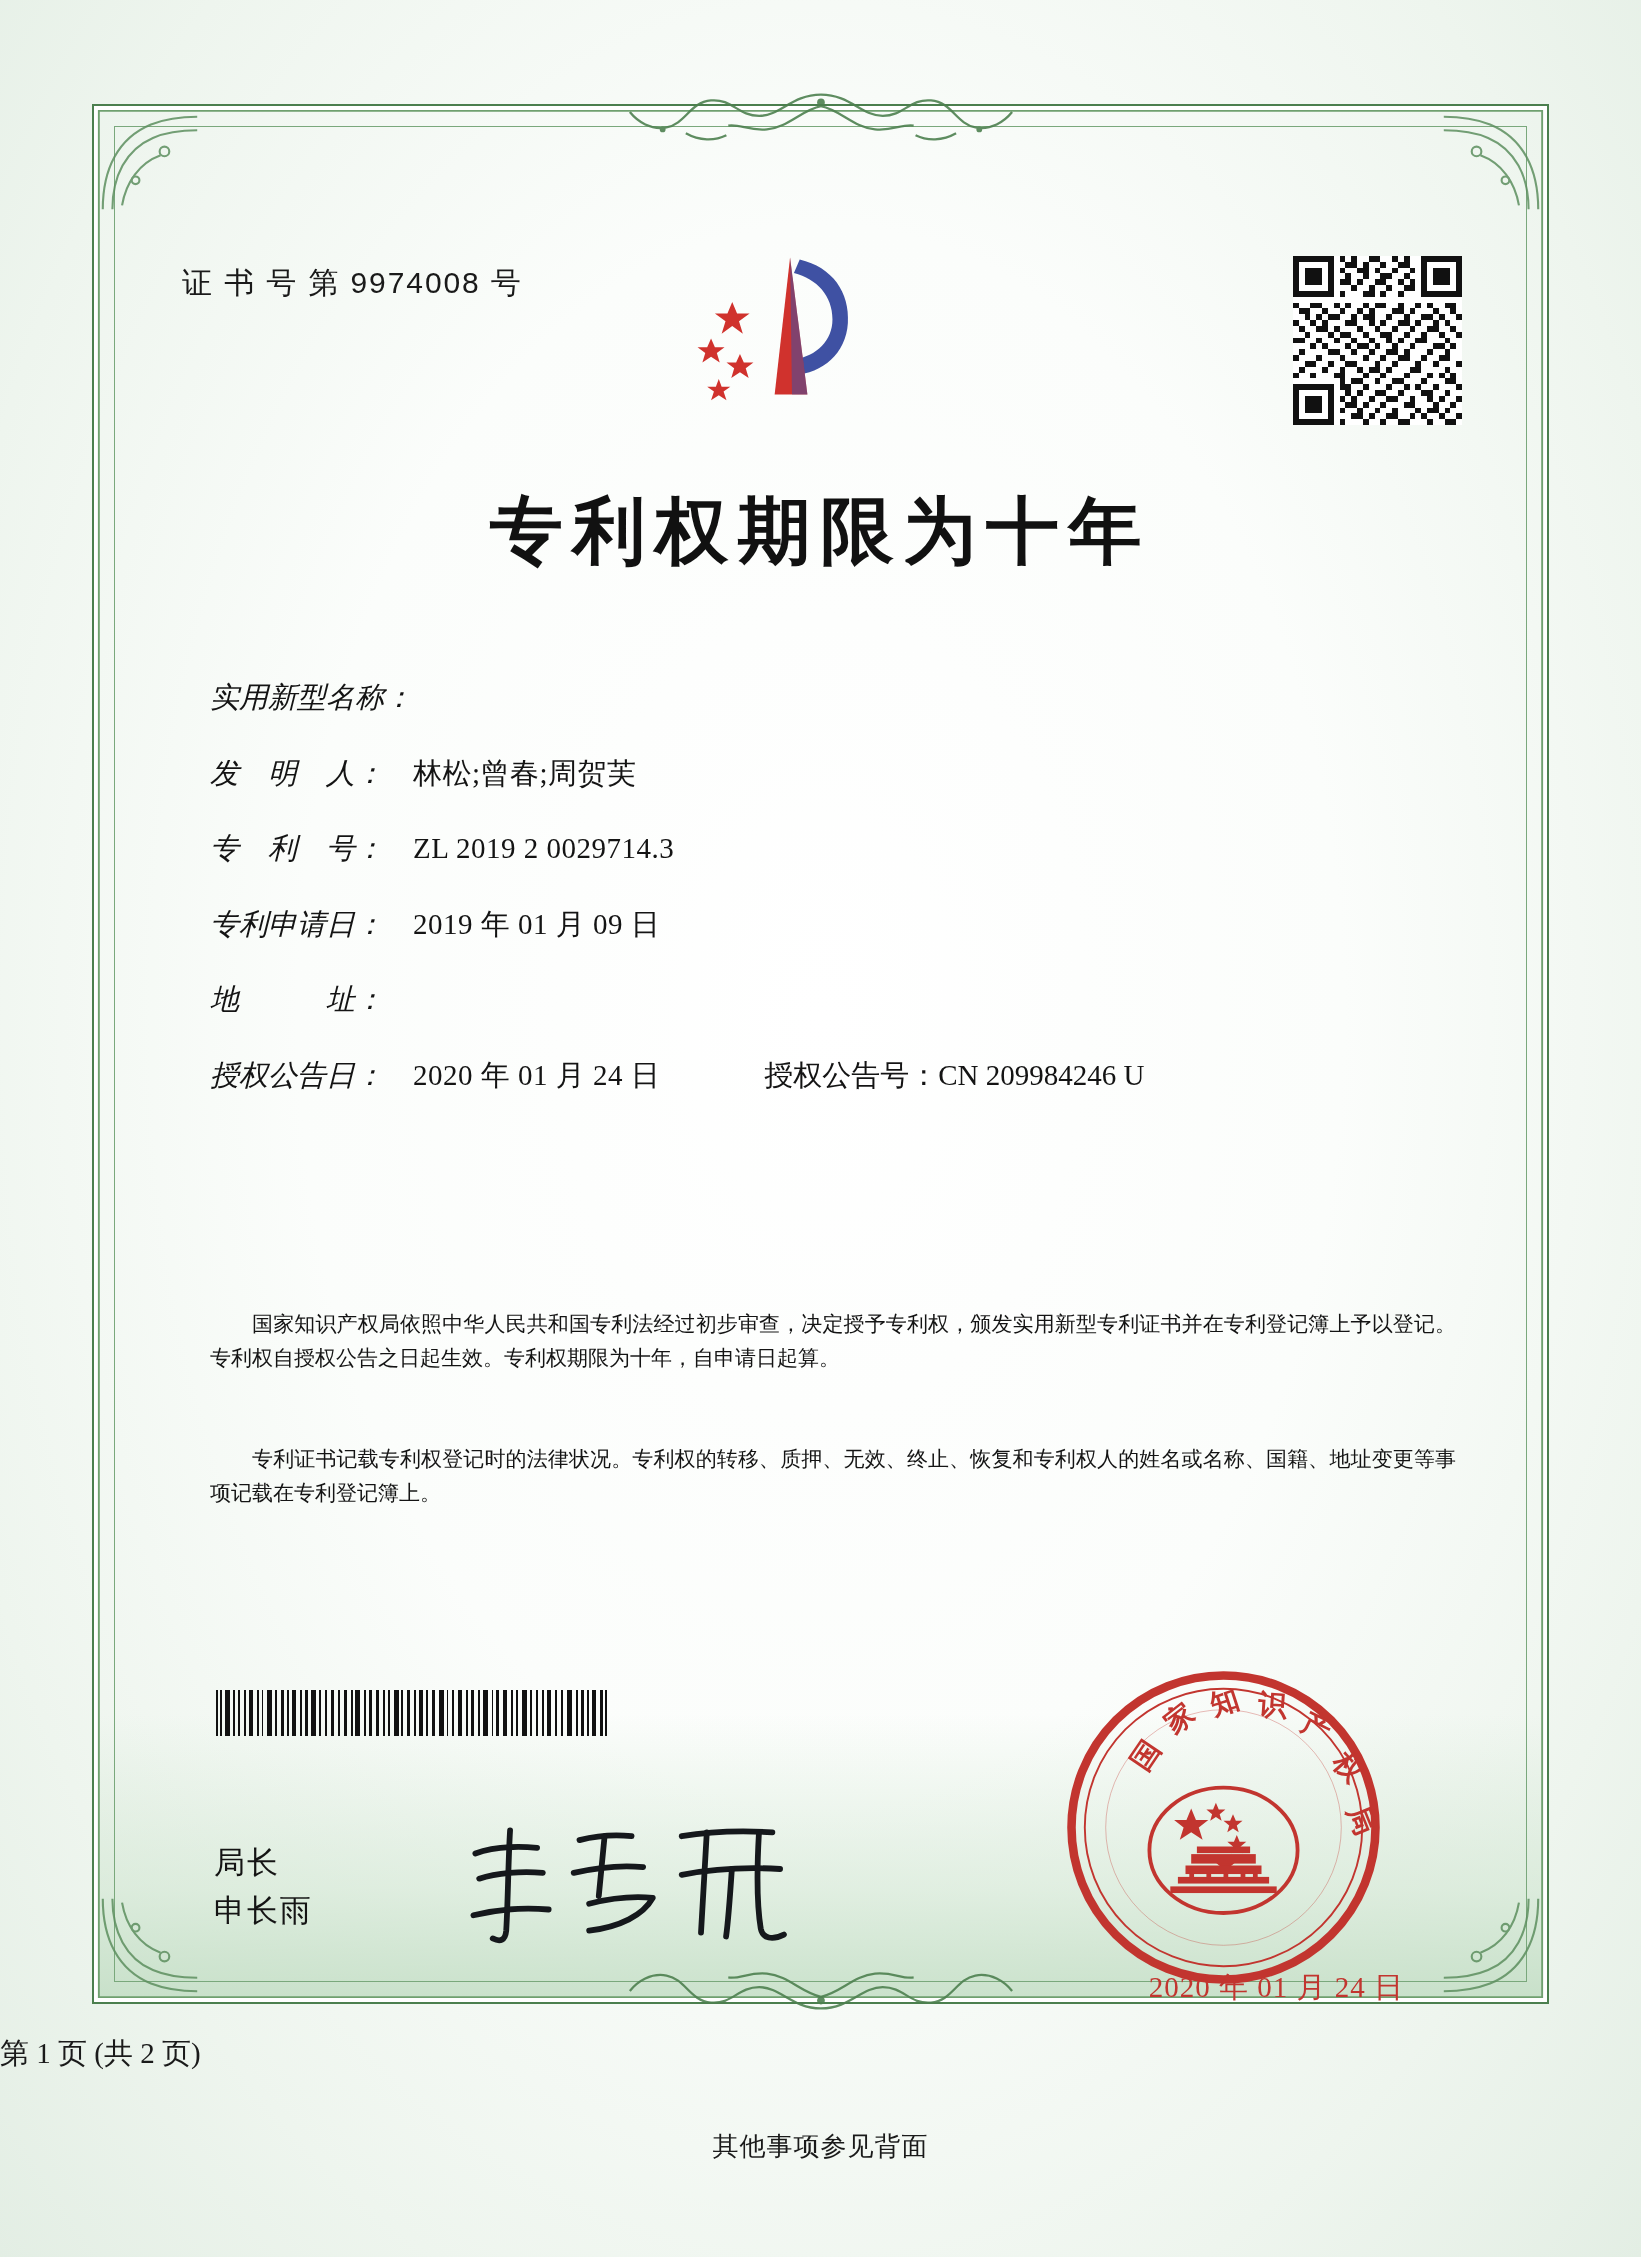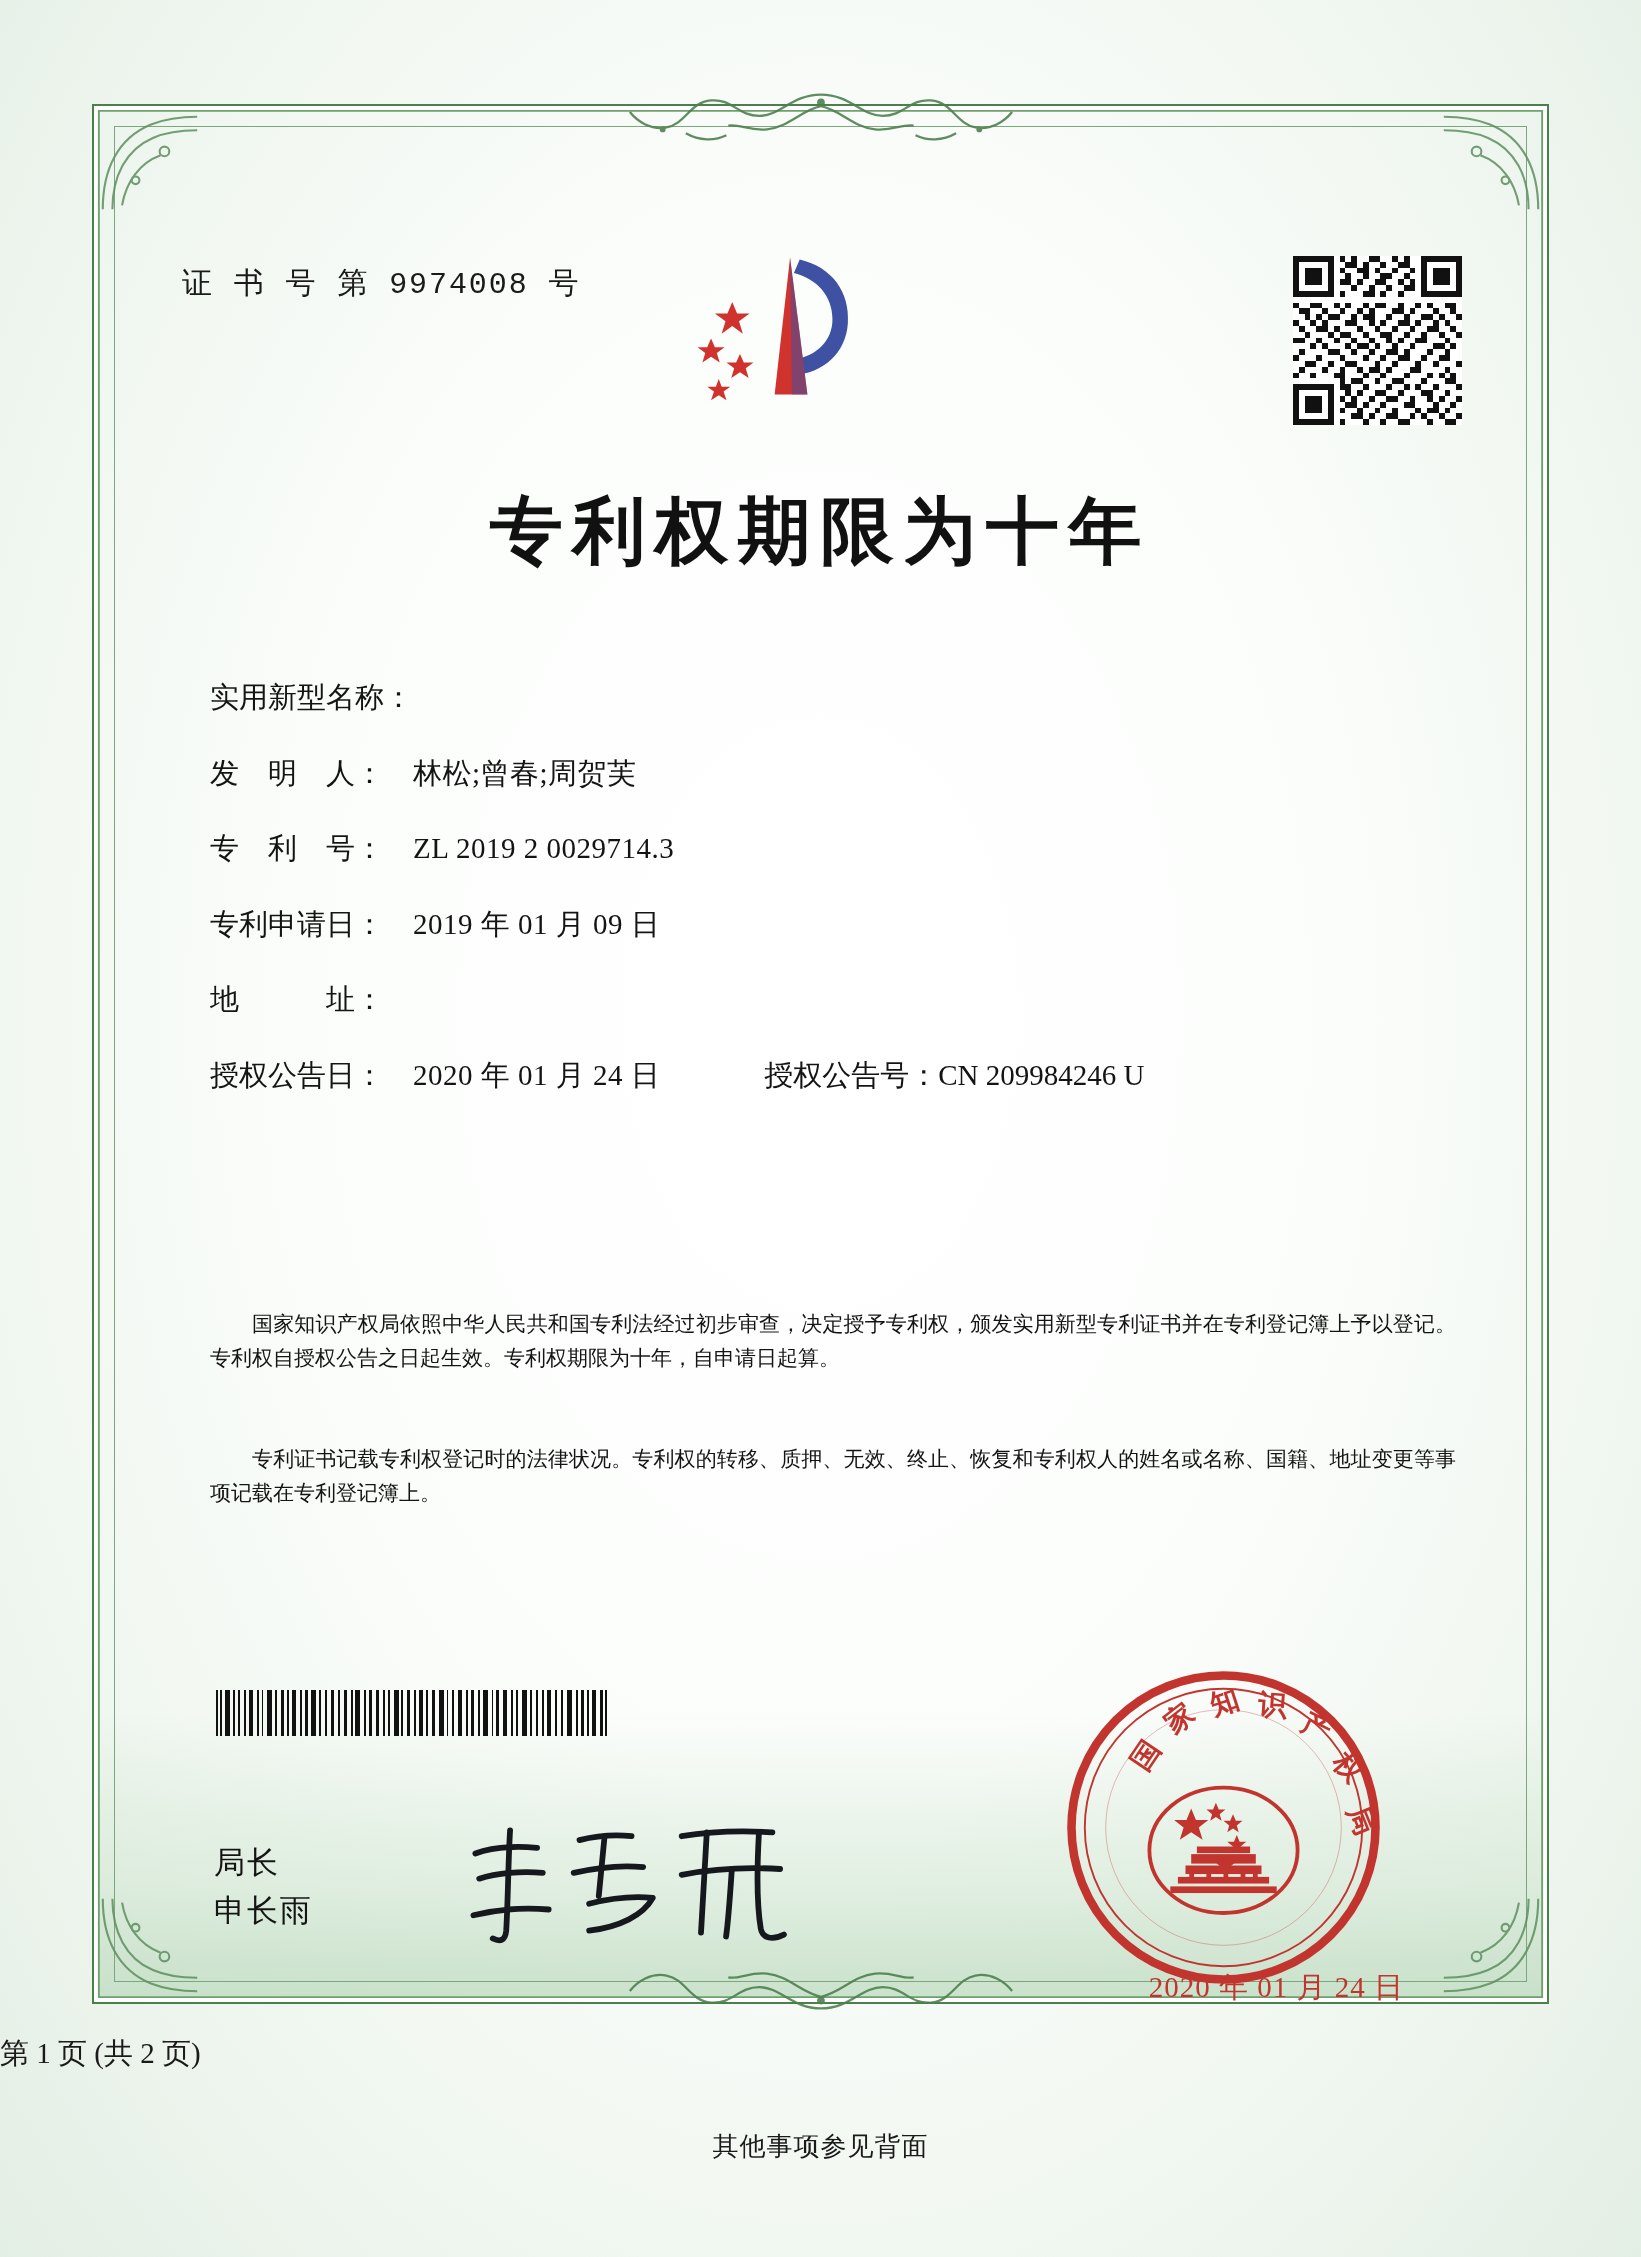--- a/index.html
+++ b/index.html
@@ -43,21 +43,21 @@
   }
   .bottom-flourish{
     position:absolute;left:50%;bottom:239px;transform:translateX(-50%) scaleY(-1);
     width:502px;height:70px;color:#4e8150;opacity:.9;
   }
 
   
   .cert-no{
     position:absolute;left:182px;top:263px;
     font-size:30px;letter-spacing:1.9px;color:#1a1a1a;
-    font-family:Liberation Mono, monospace;
+    font-family:Liberation Sans, sans-serif;
   }
   .logo{
     position:absolute;left:686px;top:246px;width:212px;height:183px;
   }
   .qr{
     position:absolute;right:179px;top:256px;width:169px;height:169px;
   }
   .qr svg{display:block;width:100%;height:100%;}
 
   .title{
@@ -76,20 +76,21 @@
   .frow{
     display:flex;align-items:baseline;
     margin-bottom:32px;
     font-size:29px;color:#141414;
     line-height:1.5;
   }
   .flabel{
     width:203px;flex:0 0 203px;
     letter-spacing:0px;
     white-space:pre;
+    font-style:italic;
   }
   .fvalue{flex:1;letter-spacing:0.5px;}
   .frow.two .fvalue{flex:0 0 auto;}
   .gap{display:inline-block;width:104px;}
 
   .para{
     position:absolute;left:210px;right:185px;
     font-size:21px;line-height:1.62;color:#141414;
     text-align:justify;
   }

